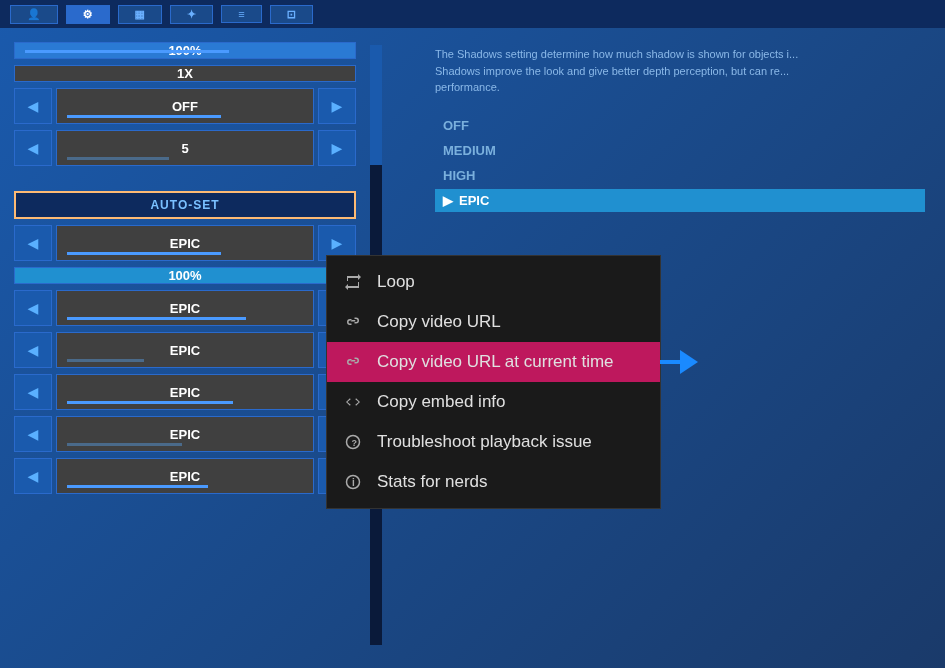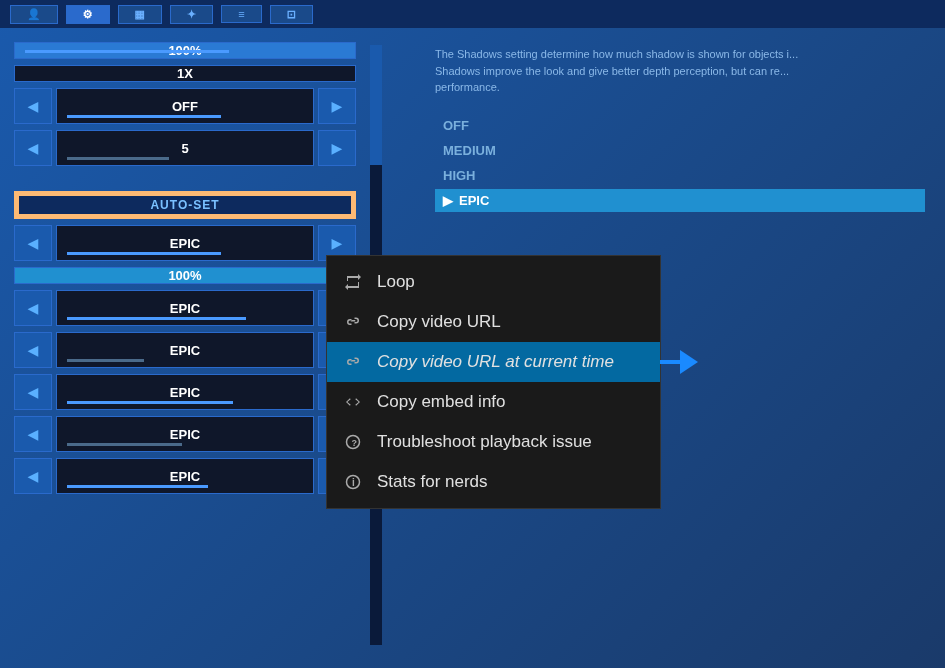--- a/index.html
+++ b/index.html
@@ -64,21 +64,21 @@
 
     .setting-row {
       display: flex;
       align-items: center;
       gap: 4px;
     }
 
     .setting-bar {
       flex: 1;
       height: 36px;
-      background: #0f172a;
+      background: #404040;
       border: 1px solid #2a6acc;
       display: flex;
       align-items: center;
       justify-content: center;
       color: white;
       font-size: 13px;
       font-weight: bold;
       text-transform: uppercase;
       position: relative;
     }
@@ -114,21 +114,21 @@
       align-items: center;
       justify-content: center;
       color: #5ab0ff;
       font-size: 14px;
       cursor: pointer;
     }
 
     .full-bar {
       height: 36px;
       background: #0d2a5e;
-      border: 5px solid #fdba74;
+      border: 2px solid #fdba74;
       display: flex;
       align-items: center;
       justify-content: center;
       color: #7ac0ff;
       font-size: 12px;
       font-weight: bold;
       text-transform: uppercase;
       letter-spacing: 1px;
       text-align: center;
     }
@@ -214,22 +214,21 @@
       display: flex;
       align-items: center;
       padding: 10px 16px;
       color: #ddd;
       font-size: 13px;
       cursor: pointer;
       gap: 14px;
     }
 
     .menu-item.highlighted {
-      background: #0369a1;
-      font-style: italic;
+      background: #be185d;
     }
 
     .menu-icon {
       width: 20px;
       height: 20px;
       display: flex;
       align-items: center;
       justify-content: center;
       color: #aaa;
       font-size: 14px;

